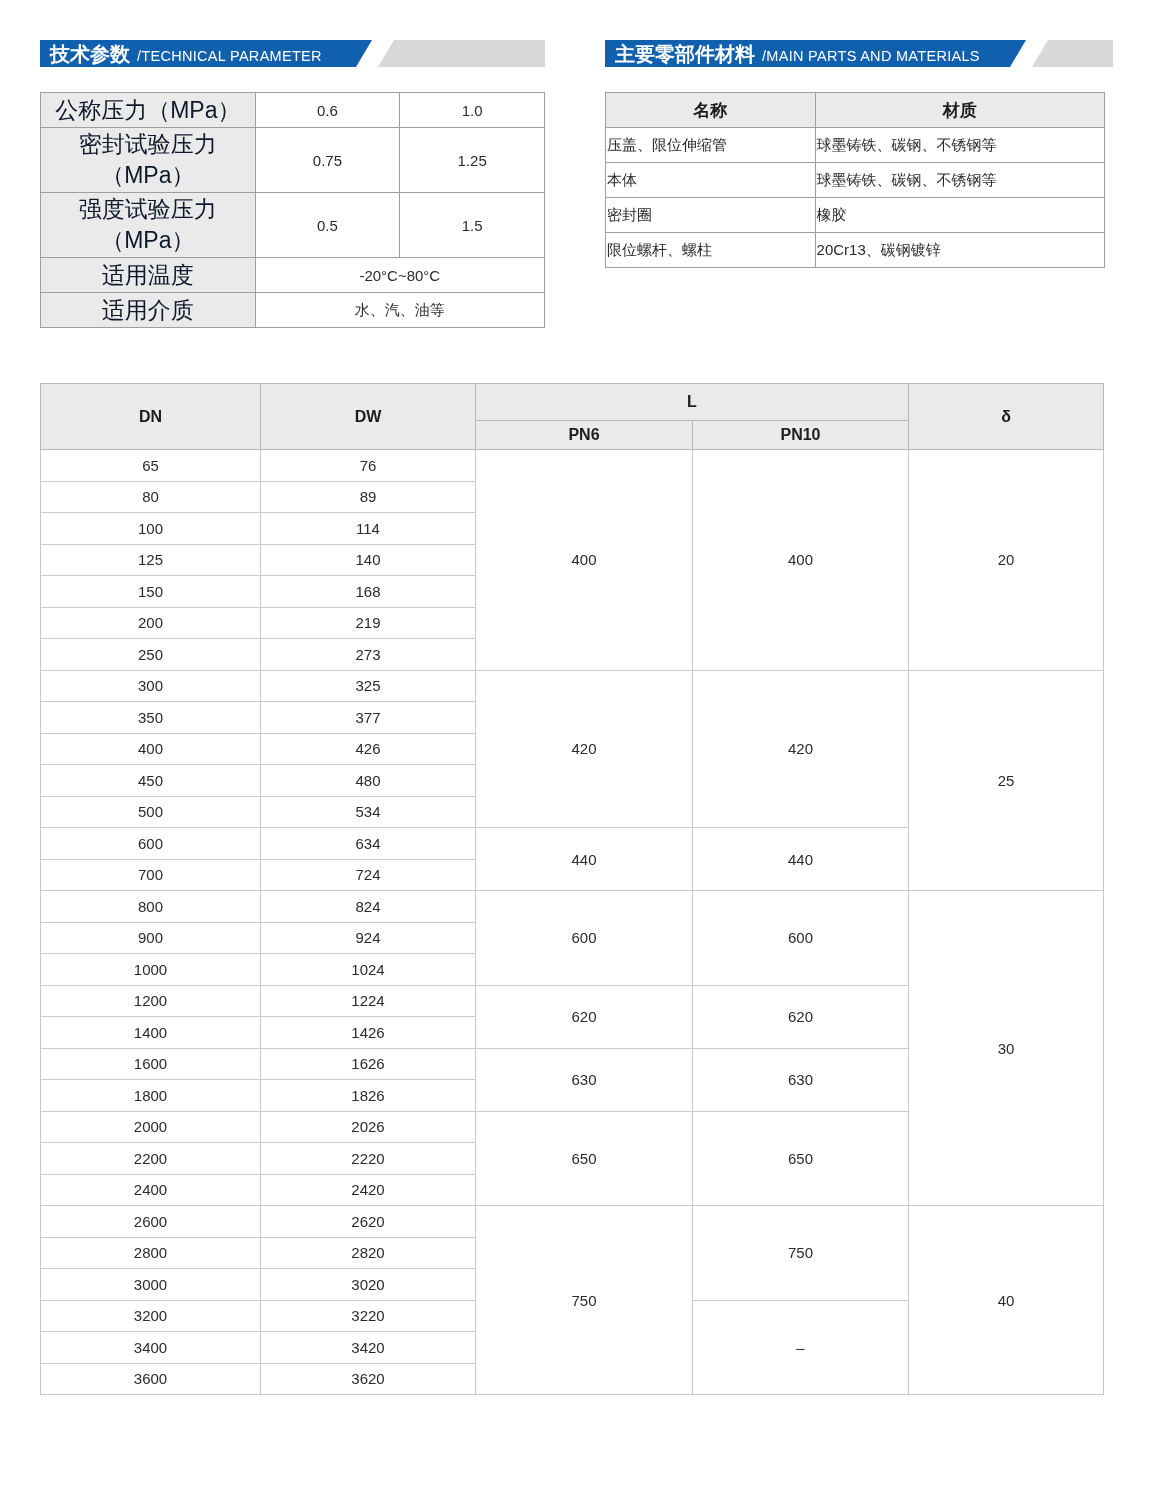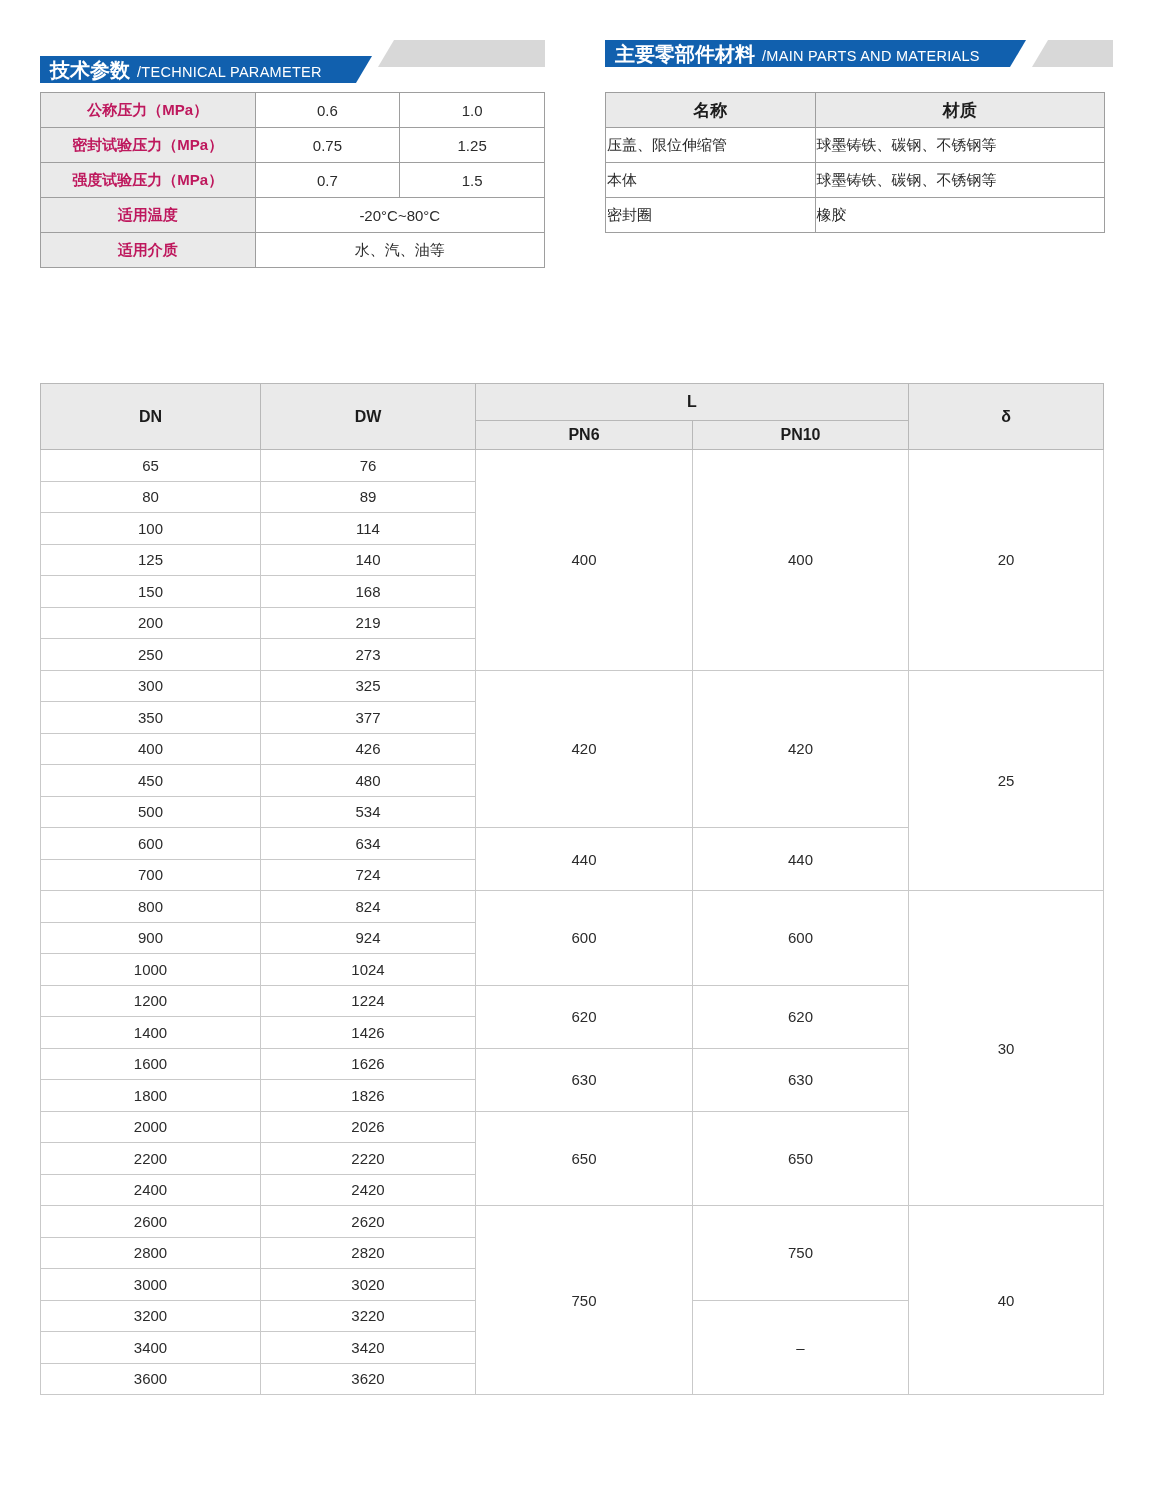--- a/index.html
+++ b/index.html
@@ -33,36 +33,36 @@
   .banner .blue .zh{color:#fff;font-weight:bold;font-size:20px;line-height:21px;}
   .banner .blue .en{color:#fff;font-size:14.5px;line-height:16px;letter-spacing:.3px;}
   .banner .gray{
     position:absolute;top:0;height:27px;
     background:var(--banner-gray);
     clip-path:polygon(16px 0,100% 0,100% 100%,0 100%);
   }
 
   
   .sec-tech{position:absolute;left:40px;top:40px;width:505px;}
-  .sec-tech .blue{width:332px;margin-top:16px;}
+  .sec-tech .blue{width:332px;}
   .sec-tech .gray{left:338px;width:167px;}
 
   .sec-mat{position:absolute;left:605px;top:40px;width:508px;}
   .sec-mat .blue{width:421px;}
   .sec-mat .gray{left:427px;width:81px;}
 
   .sec-dims{position:absolute;left:40px;top:355px;width:1073px;}
   .sec-dims .blue{width:450px;}
   .sec-dims .gray{left:456px;width:617px;}
 
   
   table{border-collapse:collapse;}
   .tech-table{margin-top:25px;width:505px;}
   .tech-table th,.tech-table td{border:1px solid var(--border-outer);height:35px;text-align:center;vertical-align:middle;}
-  .tech-table th{background:var(--header-bg);font-weight:bold;font-size:15px;color:#be185d;width:215px;}
+  .tech-table th{background:var(--header-bg);font-weight:normal;font-size:23px;color:#0f172a;width:215px;}
   .tech-table td{background:#fff;font-size:15px;width:145px;}
 
   .mat-table{margin-top:25px;width:500px;}
   .mat-table th,.mat-table td{border:1px solid var(--border-outer);height:35px;vertical-align:middle;}
   .mat-table th{background:var(--header-bg);font-weight:bold;font-size:17px;color:#1c1c1c;}
   .mat-table td{background:#fff;font-size:15px;}
   .mat-table col.c1{width:210px;}
   .mat-table col.c2{width:290px;}
 
   
@@ -102,21 +102,21 @@
           <td>0.6</td>
           <td>1.0</td>
         </tr>
         <tr>
           <th>密封试验压力（MPa）</th>
           <td>0.75</td>
           <td>1.25</td>
         </tr>
         <tr>
           <th>强度试验压力（MPa）</th>
-          <td>0.7</td>
+          <td>0.5</td>
           <td>1.5</td>
         </tr>
         <tr>
           <th>适用温度</th>
           <td colspan="2">-20°C~80°C</td>
         </tr>
         <tr>
           <th>适用介质</th>
           <td colspan="2">水、汽、油等</td>
         </tr>
@@ -148,20 +148,24 @@
           <td>压盖、限位伸缩管</td>
           <td>球墨铸铁、碳钢、不锈钢等</td>
         </tr>
         <tr>
           <td>本体</td>
           <td>球墨铸铁、碳钢、不锈钢等</td>
         </tr>
         <tr>
           <td>密封圈</td>
           <td>橡胶</td>
+        </tr>
+        <tr>
+          <td>限位螺杆、螺柱</td>
+          <td>20Cr13、碳钢镀锌</td>
         </tr>
       </tbody>
     </table>
   </section>
 
   <section class="sec-dims">
     <table class="dims-table">
       <colgroup>
         <col style="width:220px">
           <col style="width:215px">

